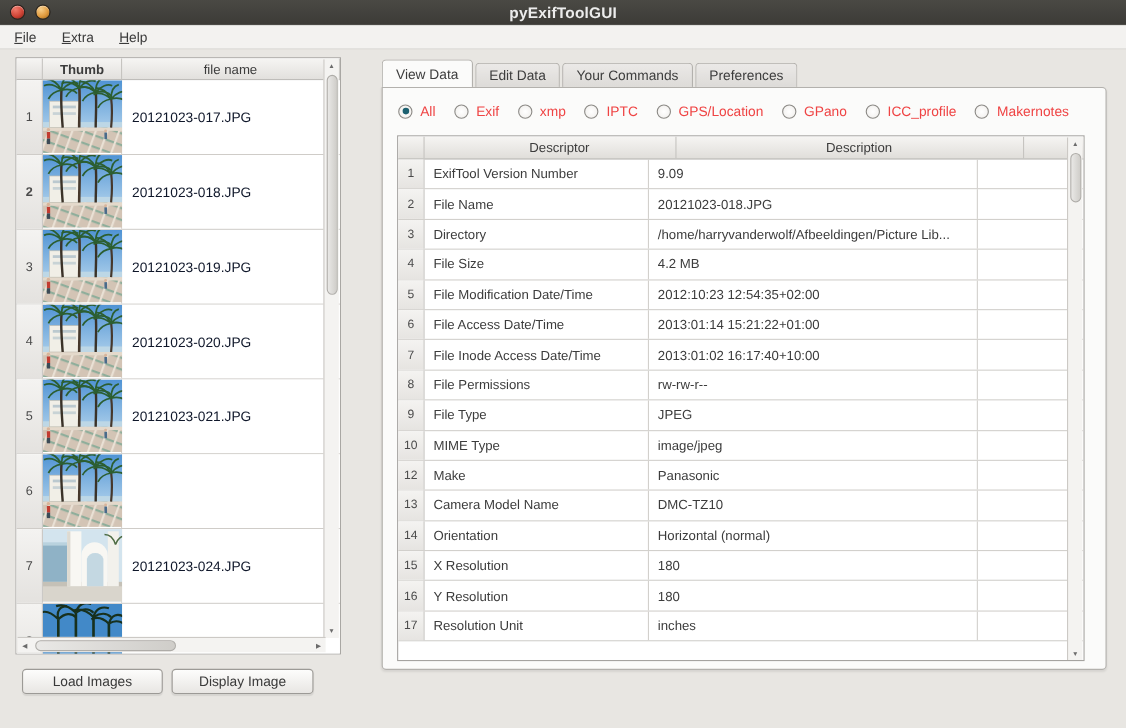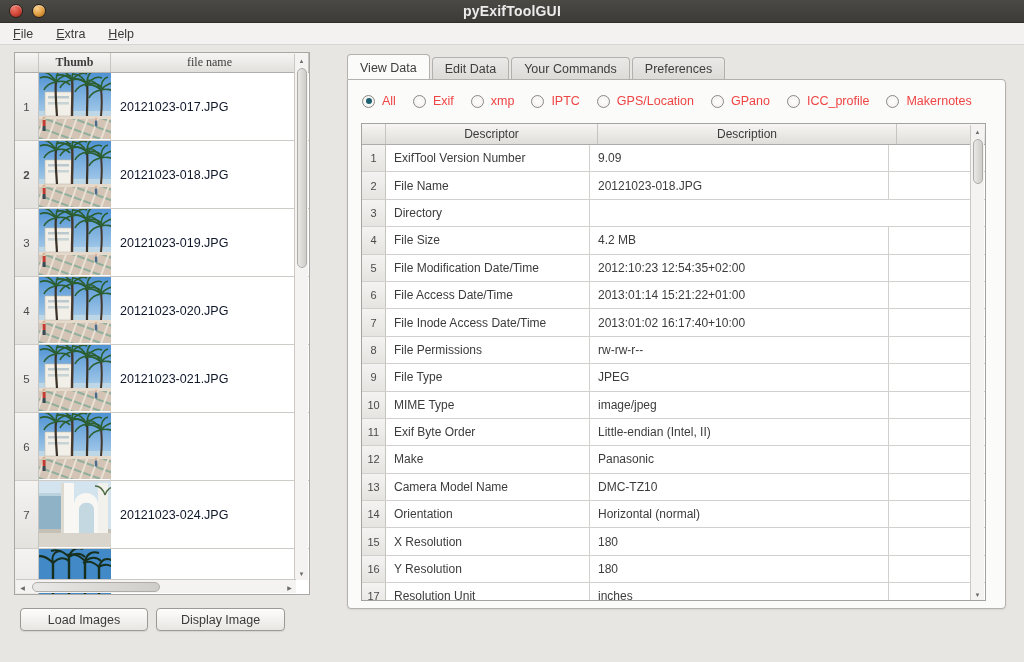--- a/index.html
+++ b/index.html
@@ -20,21 +20,21 @@
   
   .menubar { position:absolute; left:0; top:23px; width:1024px; height:22px;
     background:#f3f2f0; border-bottom:1px solid #d8d6d2; display:flex; align-items:center; }
   .menu-item { display:inline-block; padding:2px 10px; margin-left:3px; font-size:12.5px; color:#3a3a3a; cursor:default; }
   .menu-item::first-letter { text-decoration:underline; }
 
   
   .left-panel { position:absolute; left:14px; top:52px; width:296px; height:543px;
     background:#fff; border:1px solid #a9a7a3; overflow:hidden; }
   .lheader { display:flex; height:20px; border-bottom:1px solid #b1afab;
-    background:linear-gradient(#f6f5f3,#e2e0dd); font-size:12px;font-family:Liberation Serif, serif; }
+    background:linear-gradient(#f6f5f3,#e2e0dd); font-size:12px; }
   .lheader .hc { display:flex; align-items:center; justify-content:center; border-right:1px solid #c6c4c0; }
   .hc.corner { width:24px; }
   .hc.thumb  { width:72px; font-weight:bold; }
   .hc.fname  { flex:1; }
   .lrow { display:flex; height:68px; border-bottom:1px solid #cfccc8; background:#fff; }
   .lrow .numc { width:24px; display:flex; align-items:center; justify-content:center;
     background:linear-gradient(#f4f3f1,#e4e2df); border-right:1px solid #c6c4c0; font-size:11.5px; color:#4a4a4a; }
   .lrow.current .numc { font-weight:bold; }
   .lrow .thumbc { width:72px; border-right:1px solid #d6d4d0; }
   .lrow .thumbc svg { display:block; width:72px; height:66px; }
@@ -74,21 +74,21 @@
   .radio .circle { width:13px; height:13px; border-radius:50%; border:1px solid #8b8985;
     background:radial-gradient(#ffffff,#efedea); margin-right:7px; position:relative; }
   .radio.selected .circle::after { content:""; position:absolute; left:2.5px; top:2.5px;
     width:6px; height:6px; border-radius:50%; background:#1c6070; }
   .radio .rlabel { font-size:12.5px; color:#ef4444; }
 
   
   .dtable { position:absolute; left:13px; top:43px; width:625px; height:478px;
     background:#fff; border:1px solid #a5a3a0; overflow:hidden; }
   .dheader { display:flex; height:21px; background:linear-gradient(#f6f5f3,#e0deda);
-    border-bottom:1px solid #aeaca8; font-size:12px; }
+    border-bottom:1px solid #aeaca8; font-size:12px;gap:17px; }
   .dheader .hc { display:flex; align-items:center; justify-content:center; border-right:1px solid #c6c4c0; }
   .dh-corner { width:24px; }
   .dh-descriptor { width:212px; }
   .dh-description { width:299px; }
   .dh-fill { flex:1; border-right:none !important; }
   .drow { display:flex; height:27.4px; border-bottom:1px solid #d2d0cc; font-size:12px; }
   .drow .numc { width:24px; display:flex; align-items:center; justify-content:center;
     background:linear-gradient(#f4f3f1,#e6e4e1); border-right:1px solid #c6c4c0; font-size:11px; color:#4a4a4a; }
   .drow .descc { width:204px; display:flex; align-items:center; padding-left:8px; border-right:1px solid #d2d0cc; }
   .drow .valc  { width:299px; display:flex; align-items:center; padding-left:8px; border-right:1px solid #d2d0cc;
@@ -328,20 +328,21 @@
     </div>
     <div class="drow">
       <div class="numc">2</div>
       <div class="descc">File Name</div>
       <div class="valc">20121023-018.JPG</div>
       <div class="fillc"></div>
     </div>
     <div class="drow">
       <div class="numc">3</div>
       <div class="descc">Directory</div>
+      <div class="valc">/home/harryvanderwolf/Afbeeldingen/Picture Lib...</div>
       <div class="fillc"></div>
     </div>
     <div class="drow">
       <div class="numc">4</div>
       <div class="descc">File Size</div>
       <div class="valc">4.2 MB</div>
       <div class="fillc"></div>
     </div>
     <div class="drow">
       <div class="numc">5</div>
@@ -370,26 +371,20 @@
     <div class="drow">
       <div class="numc">9</div>
       <div class="descc">File Type</div>
       <div class="valc">JPEG</div>
       <div class="fillc"></div>
     </div>
     <div class="drow">
       <div class="numc">10</div>
       <div class="descc">MIME Type</div>
       <div class="valc">image/jpeg</div>
-      <div class="fillc"></div>
-    </div>
-    <div class="drow">
-      <div class="numc">11</div>
-      <div class="descc">Exif Byte Order</div>
-      <div class="valc">Little-endian (Intel, II)</div>
       <div class="fillc"></div>
     </div>
     <div class="drow">
       <div class="numc">12</div>
       <div class="descc">Make</div>
       <div class="valc">Panasonic</div>
       <div class="fillc"></div>
     </div>
     <div class="drow">
       <div class="numc">13</div>

